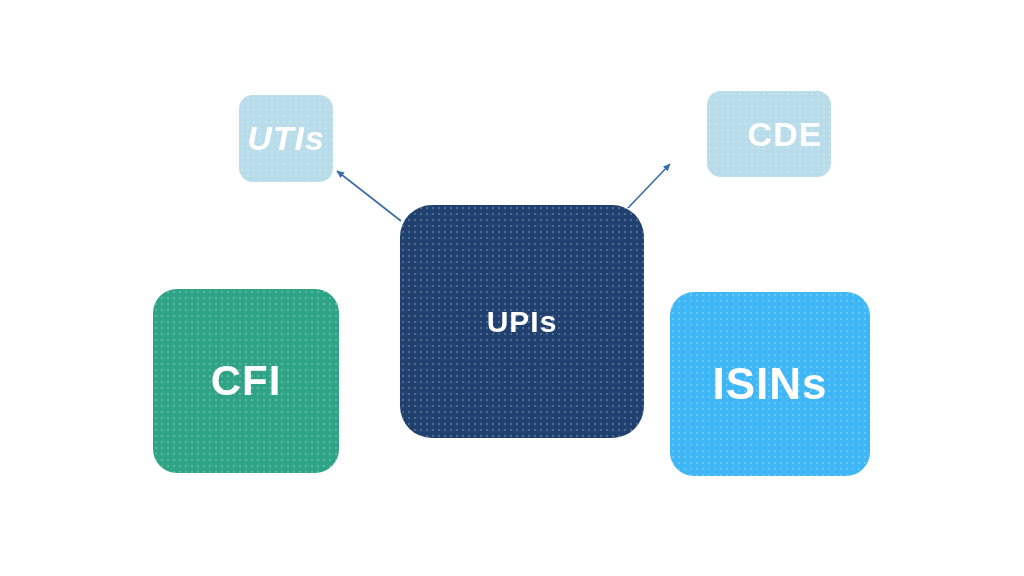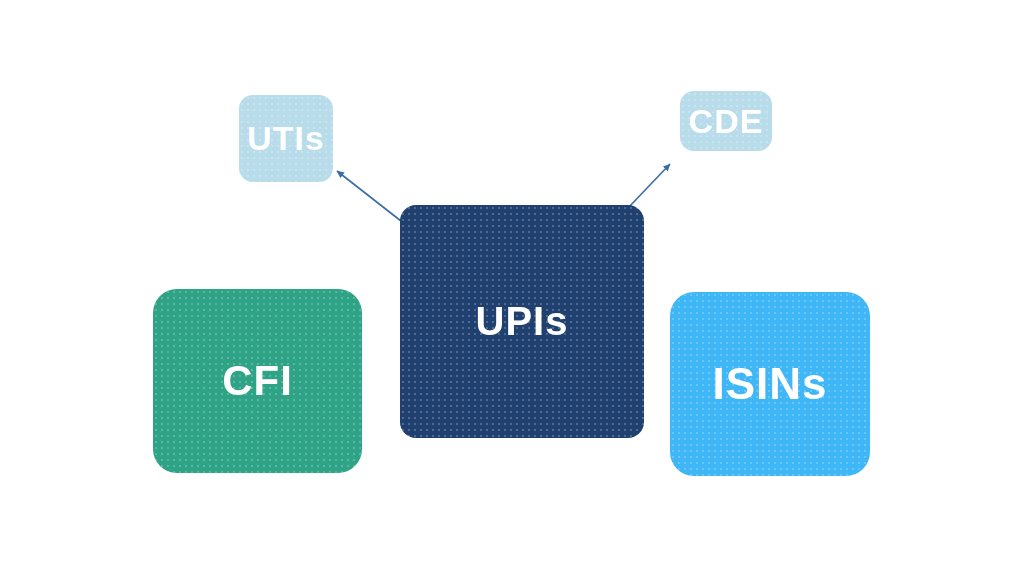--- a/index.html
+++ b/index.html
@@ -27,29 +27,29 @@
     letter-spacing: 1px;
     
     background-image: radial-gradient(rgba(255,255,255,0.22) 1px, rgba(255,255,255,0) 1.4px);
     background-size: 6px 6px;
   }
   .node-utis {
     left: 239px; top: 95px; width: 94px; height: 87px;
     border-radius: 14px; font-size: 34px;
   }
   .node-cde {
-    left: 680px; top: 91px; width: 92px; height: 60px;
-    border-radius: 14px; font-size: 34px;
+    left: 707px; top: 91px; width: 92px; height: 86px;
+    border-radius: 14px; font-size: 34px; padding-left: 32px;
   }
   .node-upis {
     left: 400px; top: 205px; width: 244px; height: 233px;
-    border-radius: 16px; font-size: 40px;
+    border-radius: 32px; font-size: 30px;
   }
   .node-cfi {
-    left: 153px; top: 289px; width: 209px; height: 184px;
+    left: 153px; top: 289px; width: 186px; height: 184px;
     border-radius: 24px; font-size: 42px; line-height: 1.42;
   }
   .node-isins {
     left: 670px; top: 292px; width: 200px; height: 184px;
     border-radius: 24px; font-size: 44px;
   }
   .overlay {
     position: absolute;
     left: 0; top: 0;
     width: 1024px; height: 576px;
@@ -65,21 +65,21 @@
   <svg class="overlay" width="1024" height="576" viewBox="0 0 1024 576" xmlns="http://www.w3.org/2000/svg">
     <defs>
       <marker id="ah" markerUnits="userSpaceOnUse" markerWidth="11" markerHeight="9" refX="7" refY="3.5" orient="auto">
         <path class="arrowhead" d="M0,0 L7.5,3.5 L0,7 Z" fill="#3a6da6"></path>
       </marker>
     </defs>
     <line class="arrow" x1="401" y1="221" x2="337" y2="171" marker-end="url(#ah)" stroke="#3a6da6"></line>
     <line class="arrow" x1="628" y1="208" x2="670" y2="164" marker-end="url(#ah)" stroke="#3a6da6"></line>
   </svg>
 
-  <div class="node node-utis" style="background-color: rgb(184, 220, 234); color: rgb(255, 255, 255);">
+  <div class="node node-utis" style="background-color: rgb(184, 220, 234); color: rgb(255, 255, 255); font-style: italic;">
     <span>UTIs</span>
   </div>
 
   <div class="node node-cde" style="background-color: rgb(184, 220, 234); color: rgb(255, 255, 255);">
     <span>CDE</span>
   </div>
 
   <div class="node node-upis" style="background-color: rgb(32, 65, 112); color: rgb(255, 255, 255);">
     <span>UPIs</span>
   </div>

